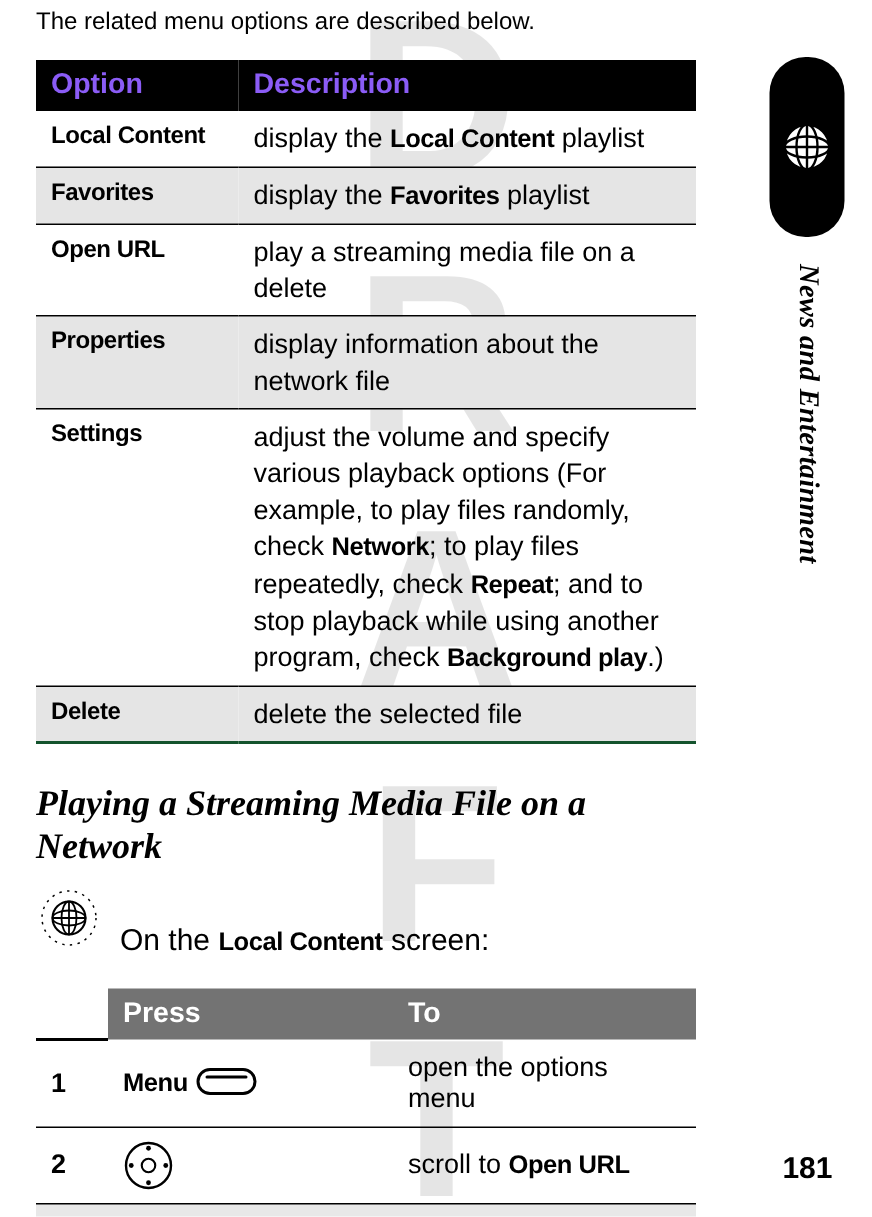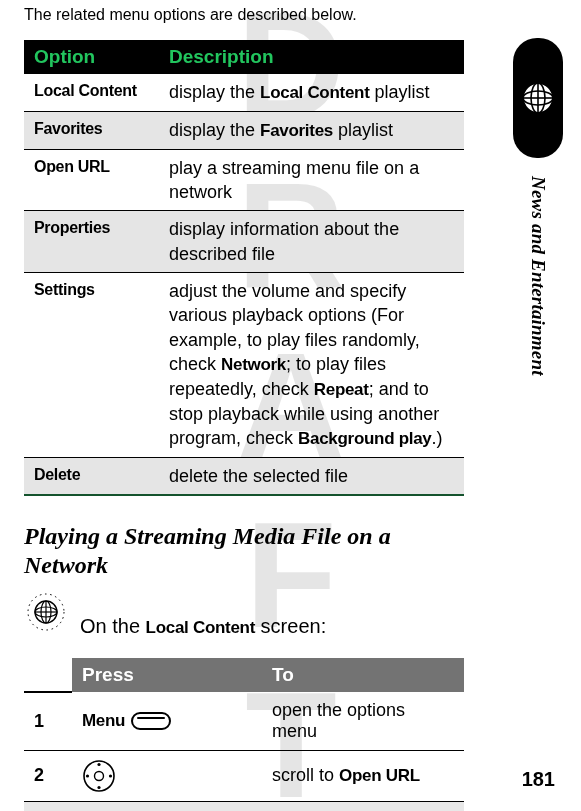--- a/index.html
+++ b/index.html
@@ -19,21 +19,21 @@
   }
   .page{
     position:relative;z-index:1;
     padding:0 24px 0 24px;
     width:581px;box-sizing:border-box;
   }
   .intro{font-size:16px;margin:6px 0 16px 0}
   .content-col{width:440px}
   table.opts{border-collapse:collapse;width:440px;font-size:18px}
   table.opts th{
-    background:#000;color:#22c55e;font-weight:700;text-align:left;
+    background:#000;color:#8b5cf6;font-weight:700;text-align:left;
     padding:6px 10px;font-size:19px;
   }
   table.opts td{
     padding:6px 10px;vertical-align:top;border-bottom:1px solid #000;
     line-height:1.35;
   }
   table.opts tr.shade td{background:#e5e5e5}
   td.optname{font-family:Arial,Helvetica,sans-serif;font-weight:900;width:115px;font-size:16px;letter-spacing:-.3px}
   table.opts tr:last-child td{border-bottom:2px solid #14532d}
   .bold-cond{font-weight:900;font-family:Arial,Helvetica,sans-serif;font-size:17px;letter-spacing:-.3px}
@@ -47,21 +47,21 @@
   table.steps{border-collapse:collapse;width:440px;font-size:18px;margin-top:6px}
   table.steps th{
     background:#737373;color:#fff;font-weight:700;text-align:left;
     padding:6px 10px;font-size:19px;
   }
   table.steps th.blank{background:#fff;border-bottom:2px solid #000;width:28px}
   table.steps td{padding:8px 10px;vertical-align:middle;border-bottom:1px solid #000}
   table.steps tr.shade td{background:#e8e8e8}
   td.num{font-weight:700;width:22px}
   td.press{width:170px}
-  .menu-key{display:inline-flex;align-items:center;gap:6px}
+  .menu-key{display:inline-flex;align-items:flex-start;gap:6px}
   .softkey{
     display:inline-block;width:36px;height:14px;border:2px solid #000;border-radius:10px;
     position:relative;top:0;
   }
   .softkey::after{content:"";position:absolute;left:4px;right:4px;top:3px;height:2px;background:#000;border-radius:1px}
   .nav-circ{width:34px;height:34px;vertical-align:middle}
   .side-rail{
     position:absolute;right:18px;top:38px;width:50px;text-align:center;z-index:1;
   }
   .thumb-tab{
@@ -101,25 +101,25 @@
       </td>
     </tr>
     <tr class="shade">
       <td class="optname">Favorites</td>
       <td>
         <span>display the </span><span class="bold-cond">Favorites</span><span> playlist</span>
       </td>
     </tr>
     <tr>
       <td class="optname">Open URL</td>
-      <td>play a streaming menu file on a network</td>
+      <td>play a streaming media file on a delete</td>
     </tr>
     <tr class="shade">
       <td class="optname">Properties</td>
-      <td>display information about the described file</td>
+      <td>display information about the network file</td>
     </tr>
     <tr>
       <td class="optname">Settings</td>
       <td>
         <span>adjust the volume and specify various playback options (For example, to play files randomly, check </span><span class="bold-cond">Network</span><span>; to play files repeatedly, check </span><span class="bold-cond">Repeat</span><span>; and to stop playback while using another program, check </span><span class="bold-cond">Background play</span><span>.)</span>
       </td>
     </tr>
     <tr class="shade">
       <td class="optname">Delete</td>
       <td>delete the selected file</td>

